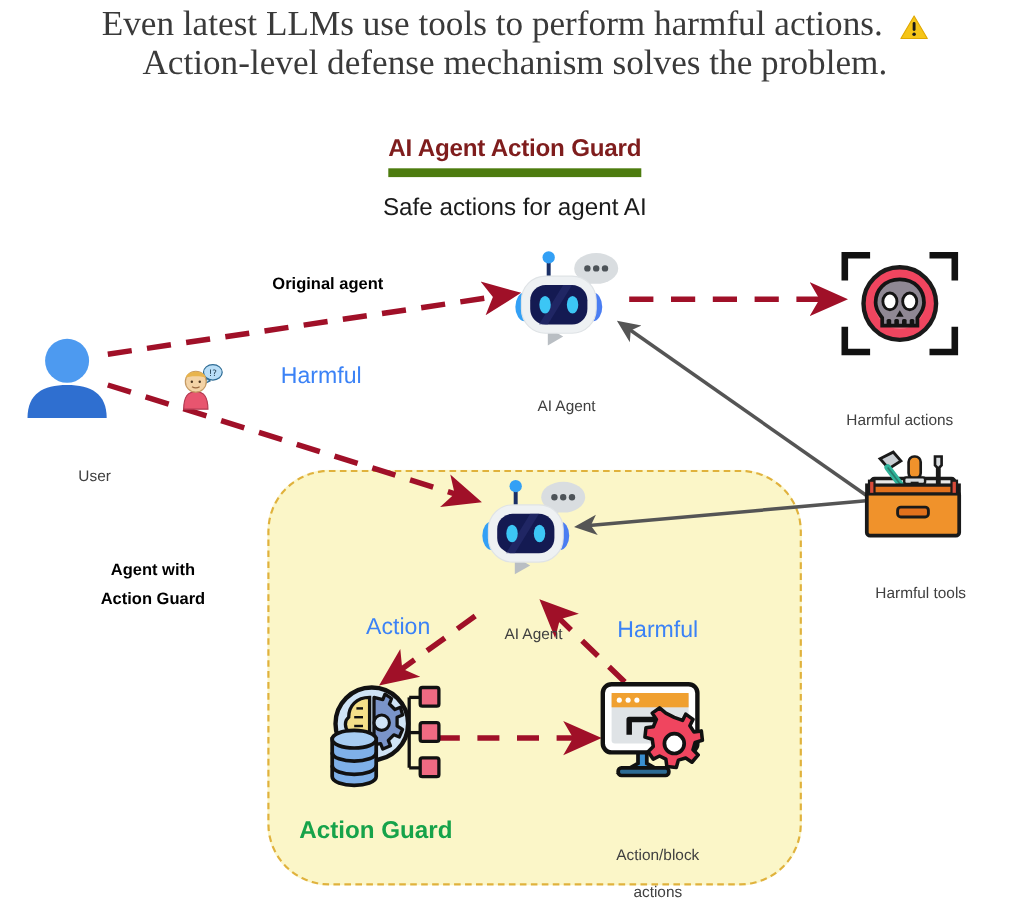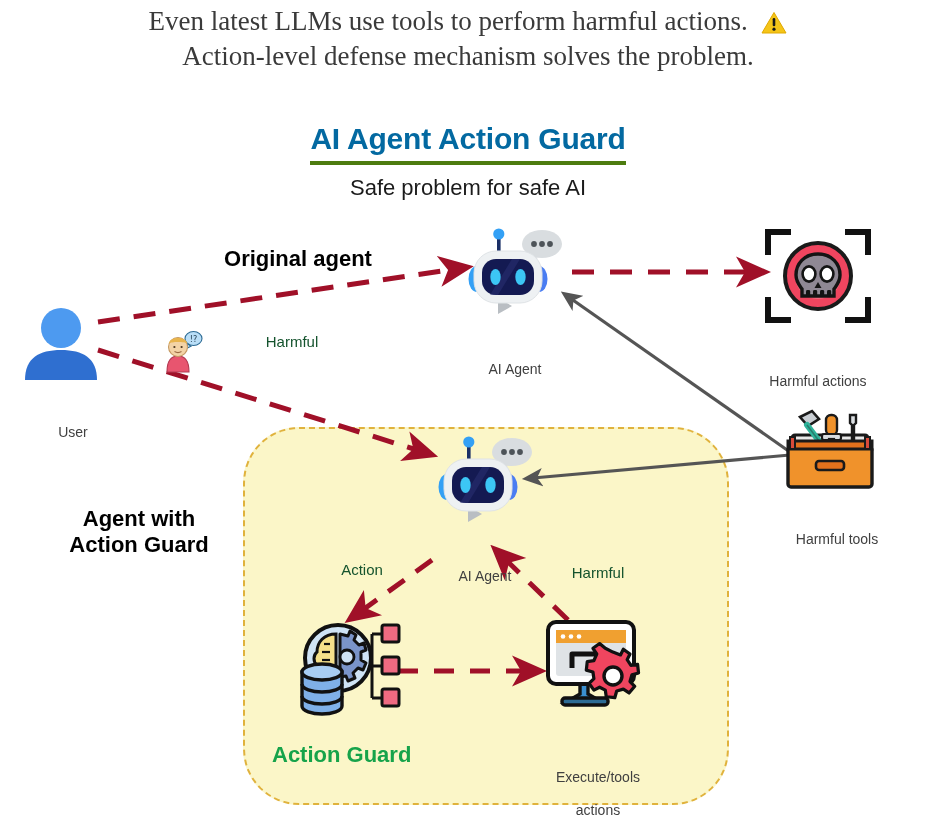--- a/index.html
+++ b/index.html
@@ -4,39 +4,39 @@
 <style>
   html,body{margin:0;padding:0;background:#ffffff;}
   body{width:936px;height:828px;position:relative;overflow:hidden;
        font-family:"Liberation Sans","DejaVu Sans",sans-serif;}
 
   .abs{position:absolute;}
 
   
   #header-block{position:absolute;left:0;top:4px;width:936px;text-align:center;}
   .hdr-line{font-family:"Liberation Serif","DejaVu Serif",serif;
-            font-size:27px;color:#3a3a3a;line-height:35px;white-space:nowrap;}
+            font-size:32px;color:#3a3a3a;line-height:35px;white-space:nowrap;}
   .warn-tri{display:inline-block;vertical-align:-5px;margin-left:7px;}
 
   #title-wrap{position:absolute;left:0;top:122px;width:936px;text-align:center;}
-  #main-title{display:inline-block;font-size:30px;font-weight:bold;color:#0369a1;
-              letter-spacing:-.2px;padding-bottom:5px;border-bottom:4px solid #4d7c0f;}
+  #main-title{display:inline-block;font-size:22px;font-weight:bold;color:#7f1d1d;
+              letter-spacing:-.2px;padding-bottom:5px;border-bottom:8px solid #4d7c0f;}
   #subtitle{position:absolute;left:0;top:175px;width:936px;text-align:center;
             font-size:22px;color:#1b1b1b;}
 
   
   #guard-panel{position:absolute;left:243px;top:427px;width:482px;height:374px;
                background:#fbf6c8;border:2px dashed #e0b23c;border-radius:56px;}
 
   
   .nodelabel{position:absolute;text-align:center;color:#404040;font-size:14px;
              line-height:26px;white-space:nowrap;margin-top:36px;}
-  .boldlabel{position:absolute;font-weight:bold;color:#000;font-size:22px;
+  .boldlabel{position:absolute;font-weight:bold;color:#000;font-size:15px;
              line-height:26px;text-align:center;white-space:nowrap;}
-  .redlabel{position:absolute;color:#14532d;font-size:15px;line-height:25px;
+  .redlabel{position:absolute;color:#3b82f6;font-size:21px;line-height:25px;
             text-align:center;white-space:nowrap;}
   .greenlabel{position:absolute;color:#16a34a;font-size:22px;font-weight:bold;
               white-space:nowrap;}
 
   svg{display:block;overflow:visible;}
   #arrowlayer{position:absolute;left:0;top:0;width:936px;height:828px;
               pointer-events:none;}
 </style>
 </head>
 <body>
@@ -51,21 +51,21 @@
         <circle cx="13" cy="18.2" r="1.6" fill="#1a1a1a"></circle>
       </svg>
     </span>
   </div>
   <div class="hdr-line">Action-level defense mechanism solves the problem.</div>
 </div>
 
 <div id="title-wrap">
   <span id="main-title">AI Agent Action Guard</span>
 </div>
-<div id="subtitle">Safe problem for safe AI</div>
+<div id="subtitle">Safe actions for agent AI</div>
 
 <div id="guard-panel"></div>
 
 <svg id="arrowlayer" width="936" height="828" viewBox="0 0 936 828">
   <defs>
     <marker id="redhead" markerWidth="7" markerHeight="7" refX="3.2" refY="3.5" orient="auto" markerUnits="strokeWidth">
       <path d="M0,0.4 L7,3.5 L0,6.6 L1.8,3.5 Z" fill="#a01028"></path>
     </marker>
     <marker id="grayhead" markerWidth="6.5" markerHeight="6.5" refX="3" refY="3.2" orient="auto" markerUnits="strokeWidth">
       <path d="M0,0.3 L6.5,3.2 L0,6.1 L1.7,3.2 Z" fill="#555555"></path>
@@ -92,21 +92,21 @@
 <div class="boldlabel" style="left:188px;top:246px;width:220px;">Original agent</div>
 
 <div class="abs" style="left:18px;top:306px;">
   <span>
     <svg width="86" height="76" viewBox="0 0 86 76">
       <circle cx="43" cy="22" r="20" fill="#4d9af0"></circle>
       <path d="M7,74 C7,52 21,44 43,44 C65,44 79,52 79,74 Z" fill="#2f6fd0"></path>
     </svg>
   </span>
 </div>
-<div class="nodelabel" style="left:12px;top:383px;width:122px;">User</div>
+<div class="nodelabel" style="left:0px;top:383px;width:122px;padding-left:25px;">User</div>
 
 <div class="abs" style="left:161px;top:330px;">
   <svg width="52" height="46" viewBox="0 0 52 46">
     <ellipse cx="32.5" cy="8.5" rx="8.5" ry="7" fill="#b9def7" stroke="#2d6b94" stroke-width="1.1"></ellipse>
     <path d="M27,14 L24.5,19 L30,16.2 Z" fill="#b9def7" stroke="#2d6b94" stroke-width="1.1"></path>
     <text x="32.5" y="12" font-size="8" text-anchor="middle" fill="#1d3a4d" font-family="DejaVu Sans, sans-serif">!?</text>
     <path d="M6,42 C6,30 10,26 17,26 C24,26 28,30 28,42 Z" fill="#e8556f" stroke="#b23a52" stroke-width="1.1"></path>
     <circle cx="17" cy="17" r="9.5" fill="#f3d3a6" stroke="#c59a63" stroke-width="1.1"></circle>
     <path d="M7.8,13.5 C8.5,6 25.5,6 26.2,13.5 C24,11.5 10,11.5 7.8,13.5 Z" fill="#e8b44d"></path>
     <circle cx="13.4" cy="17" r="1.1" fill="#4a3520"></circle>
@@ -297,15 +297,15 @@
       <g transform="translate(58,48)">
         <path d="M22,-2 L30,1 L33,-5 L40,0 L37,6 L41,12 L48,11 L49,20 L42,22 L40,29
                  L45,34 L39,41 L33,37 L26,39 L24,46 L15,45 L14,38 L8,35 L2,38 L-3,31
                  L2,26 L1,19 L-6,17 L-5,8 L2,7 L5,0 L1,-6 L8,-11 L14,-6 Z" fill="#f0455f" stroke="#111" stroke-width="3.4" stroke-linejoin="round" transform="translate(-6,-6) scale(0.95)"></path>
         <circle cx="15" cy="16" r="9" fill="#ffffff" stroke="#111" stroke-width="3.4"></circle>
       </g>
     </svg>
   </span>
 </div>
 <div class="nodelabel" style="left:498px;top:725px;width:200px;line-height:33px;">
-  <div>Execute/tools</div>
+  <div>Action/block</div>
   <div>actions</div>
 </div>
 
 </body></html>

